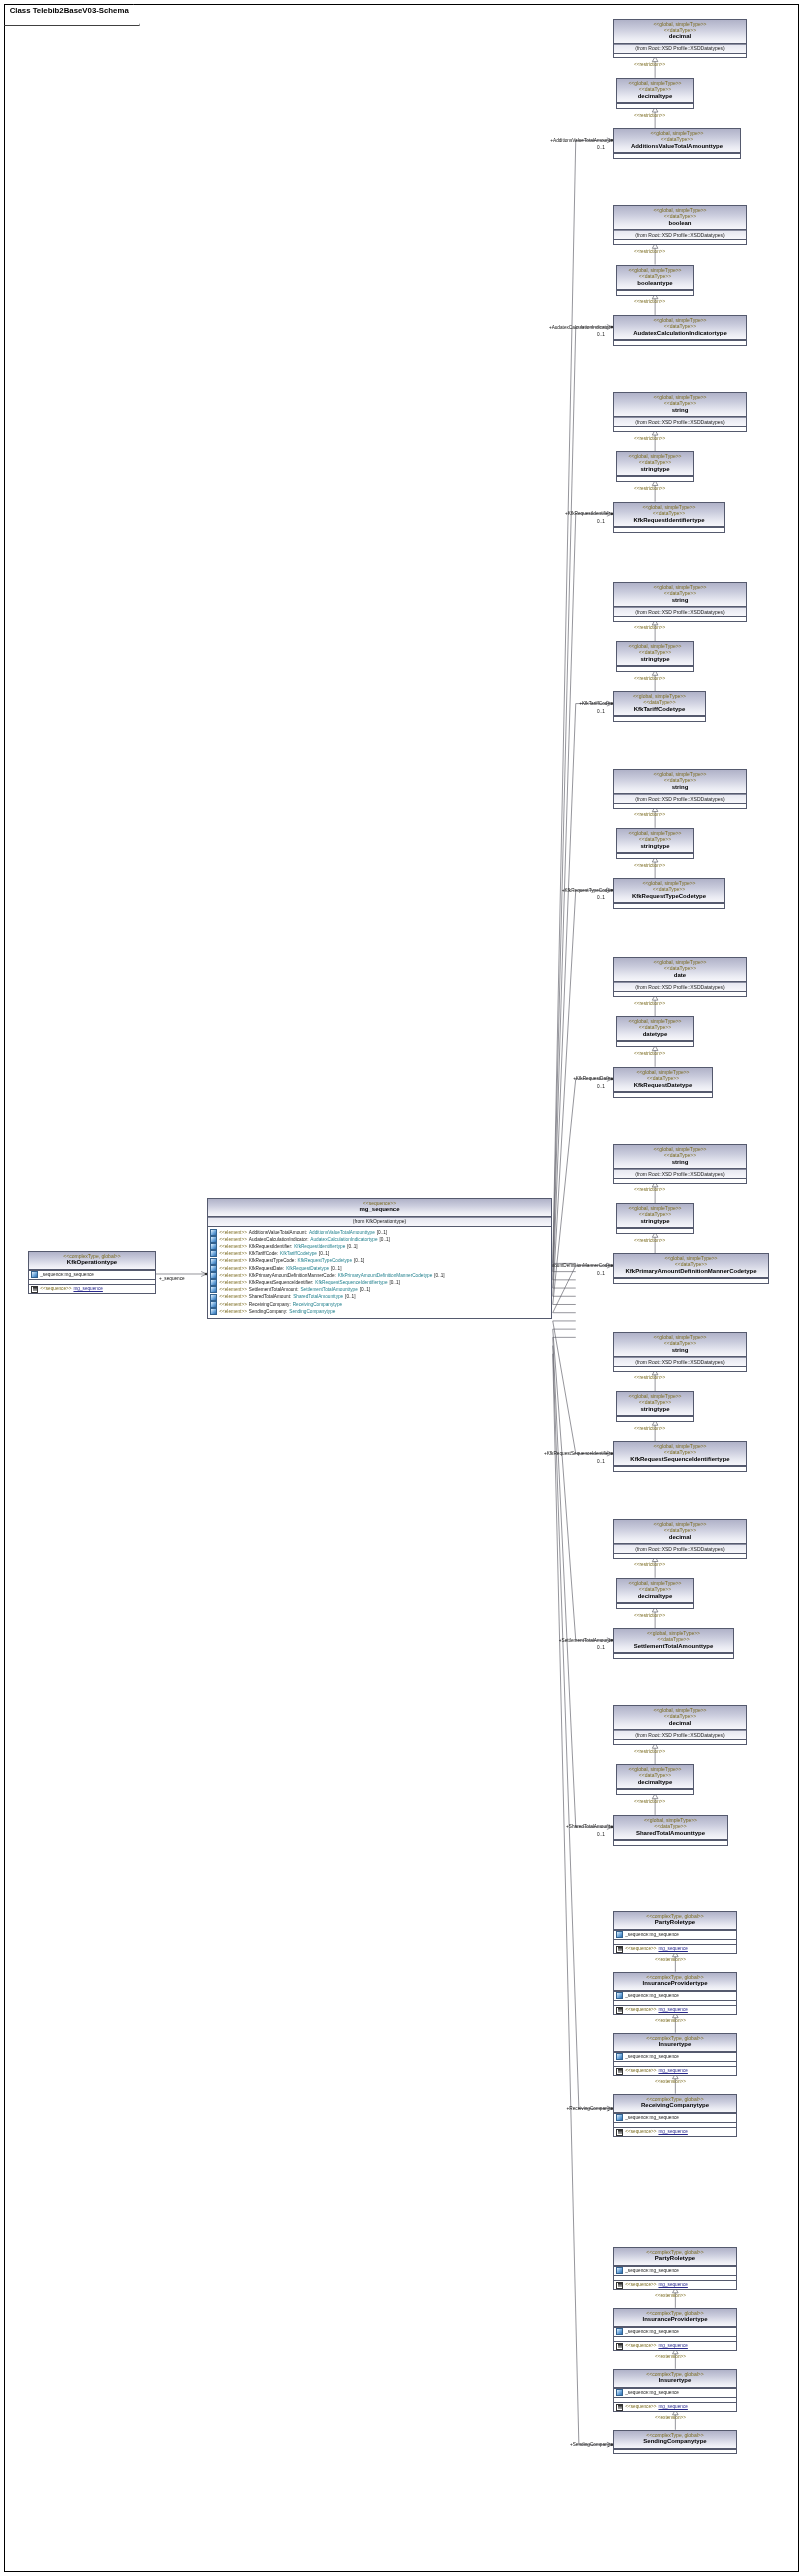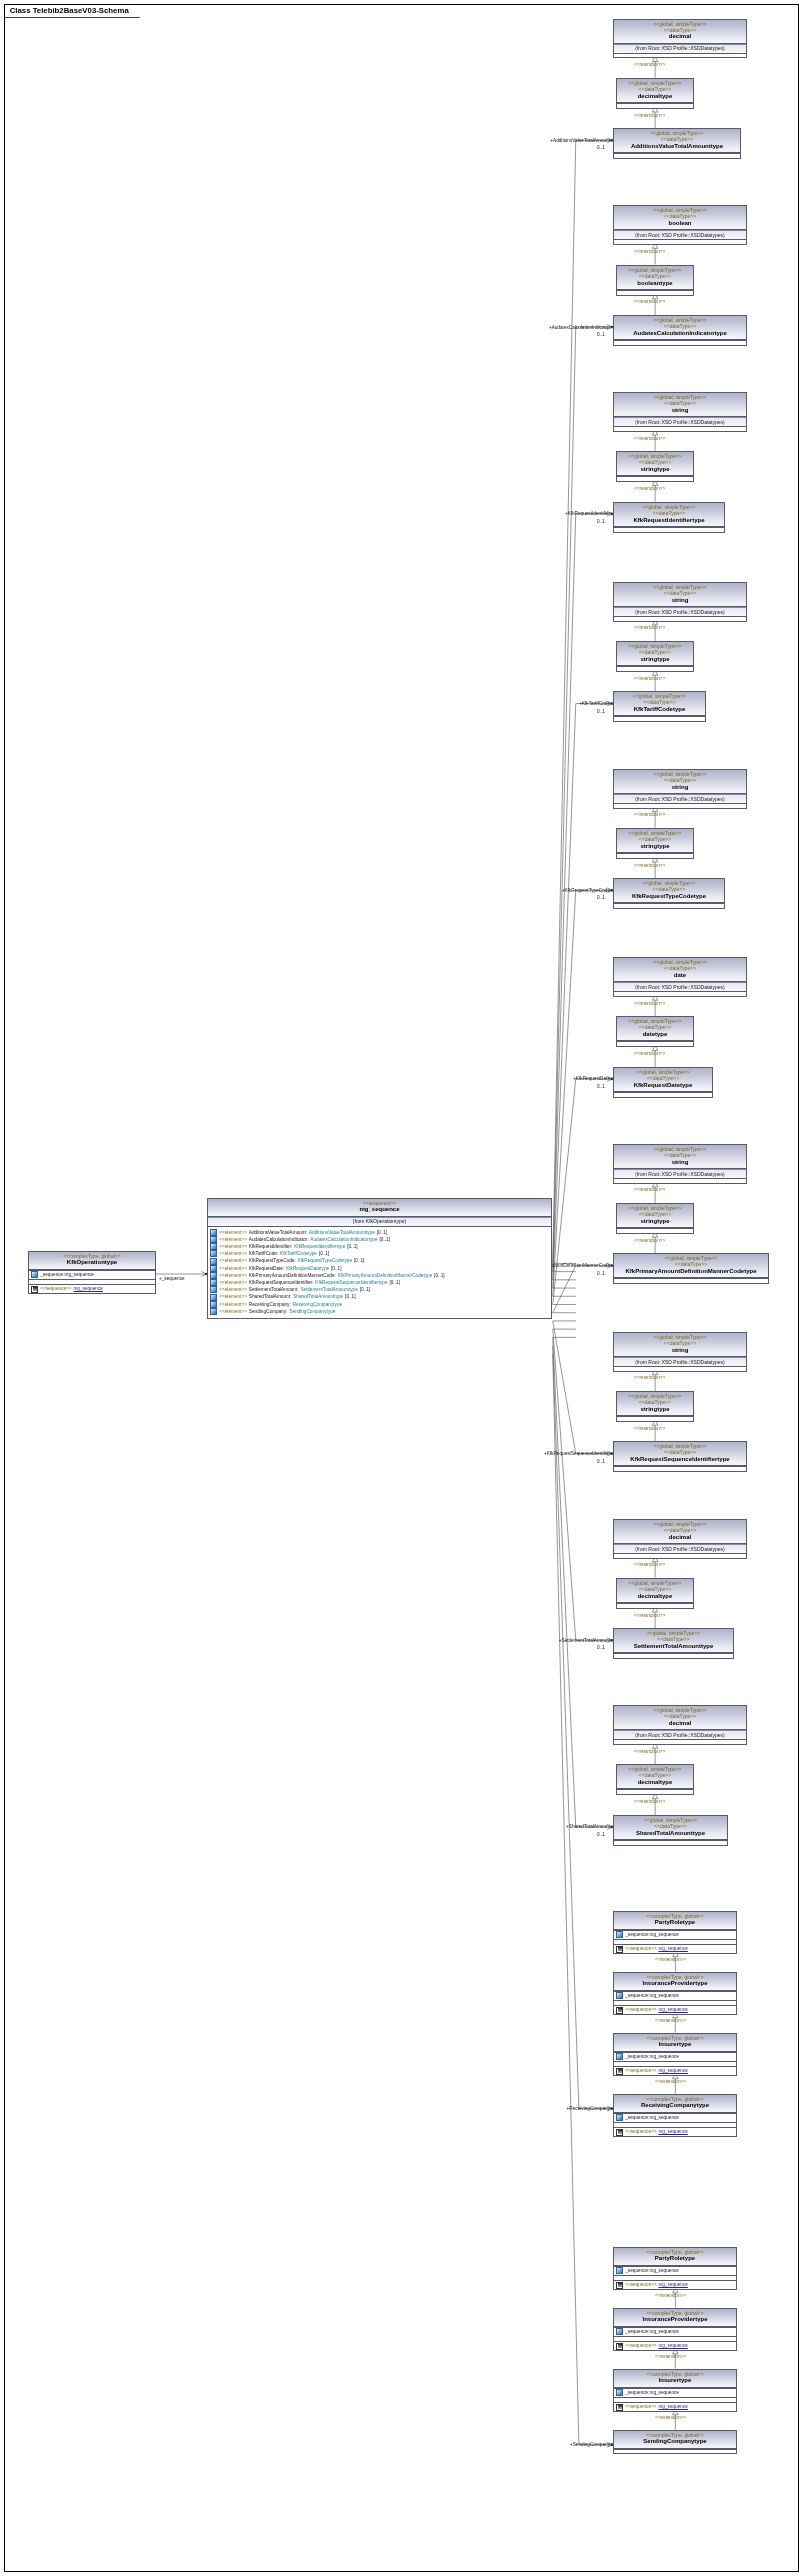--- a/index.html
+++ b/index.html
@@ -1,21 +1,21 @@
 <!DOCTYPE html>
 <html style="font-size:10px"><head>
 <meta charset="utf-8">
 <style>
   html,body{margin:0;padding:0;background:#ffffff;}
   body{font-family:"Liberation Sans",sans-serif;}
   #canvas{position:relative;width:803px;height:2576px;background:#fff;overflow:hidden;}
 
   
   .frame{position:absolute;left:3.7px;top:3.7px;width:795px;height:2568px;border:0.6px solid #000;box-sizing:border-box;}
-  .frame-tab{position:absolute;left:3.7px;top:3.7px;height:14px;border:0.6px solid #000;border-bottom:0.6px solid #000;background:#fff;
+  .frame-tab{position:absolute;left:3.7px;top:3.7px;height:22px;border:0.6px solid #000;border-bottom:0.6px solid #000;background:#fff;
              box-sizing:border-box;padding:1.2px 10px 1.2px 5px;font-size:7.8px;font-weight:bold;color:#000;white-space:nowrap;
              clip-path:polygon(0 0, calc(100% - 6.2px) 0, 100% 100%, 0 100%);text-align:right;}
 
   
   .cls{position:absolute;border:0.6px solid #555a6e;box-sizing:border-box;background:#fff;}
   .cls .hdr{background:linear-gradient(180deg,#b0b2c8 0%,#c9cbdc 38%,#e9eaf2 78%,#f6f6fa 100%);
             border-bottom:0.6px solid #555a6e;padding:1.2px 2.5px 1.9px;text-align:center;}
   .stereo{color:#7a6a1e;font-size:5px;line-height:6.2px;white-space:nowrap;}
   .cname{color:#000;font-weight:bold;font-size:6px;line-height:7.5px;white-space:nowrap;}
   .from{color:#222;font-size:5px;line-height:6.8px;white-space:nowrap;text-align:center;

